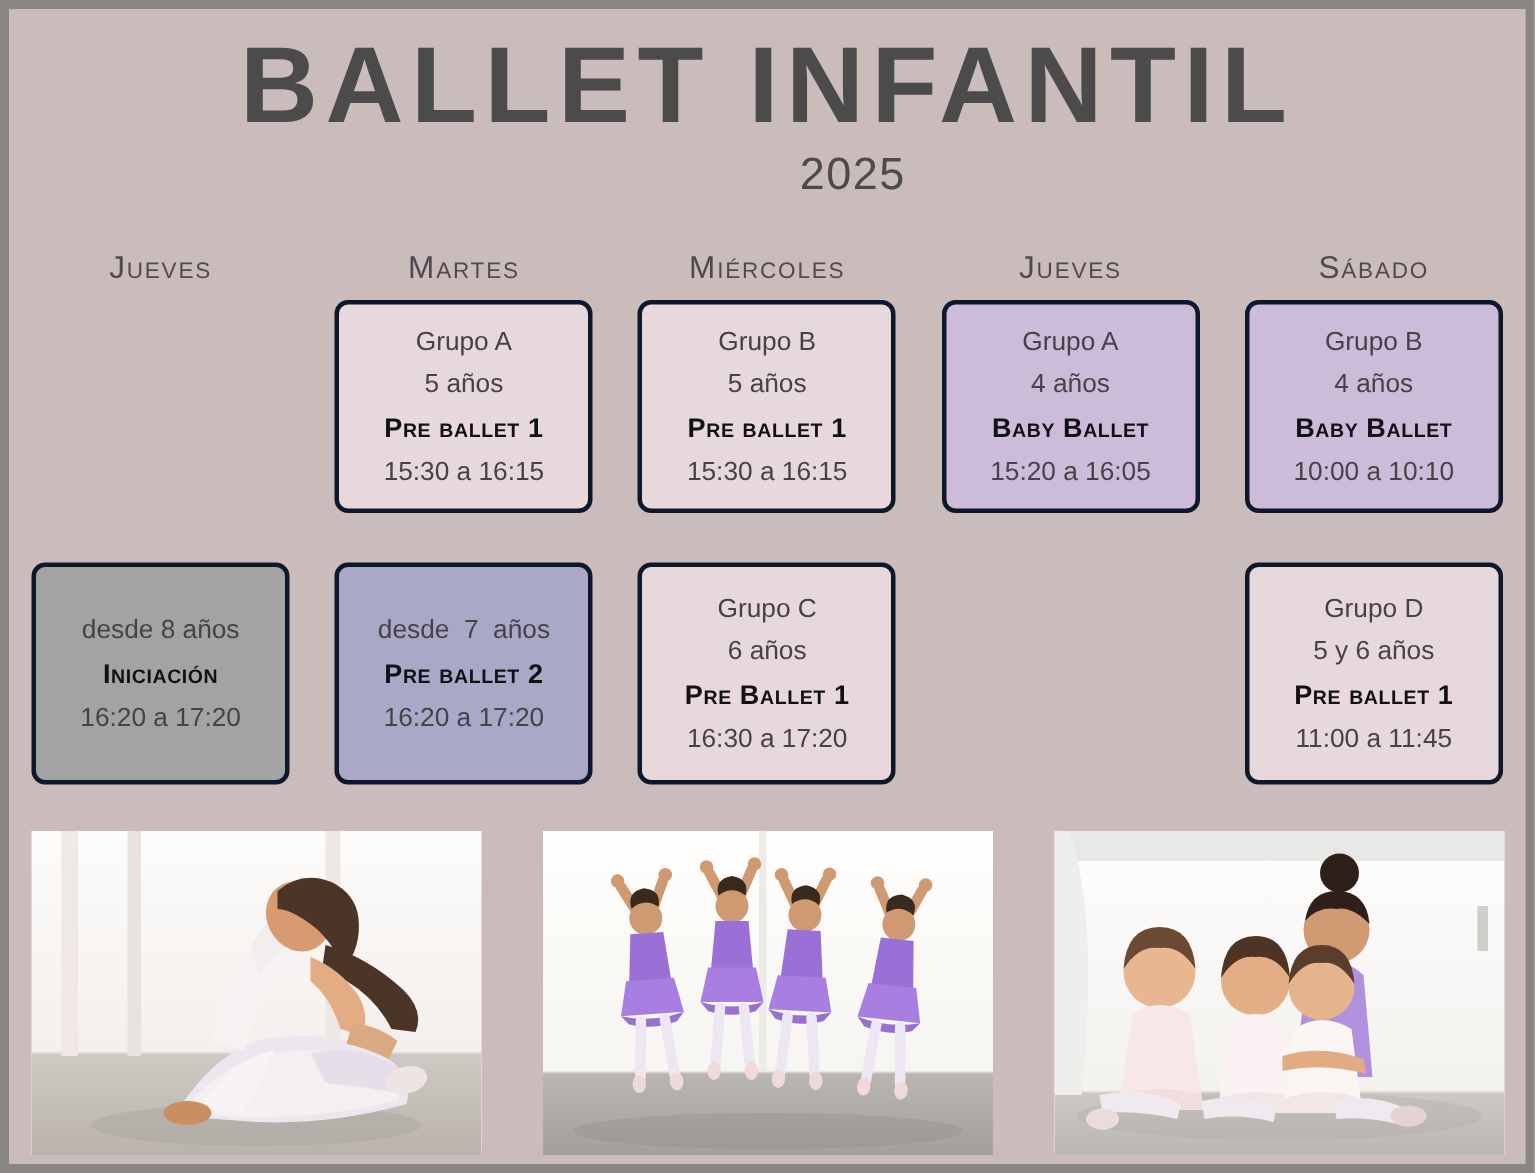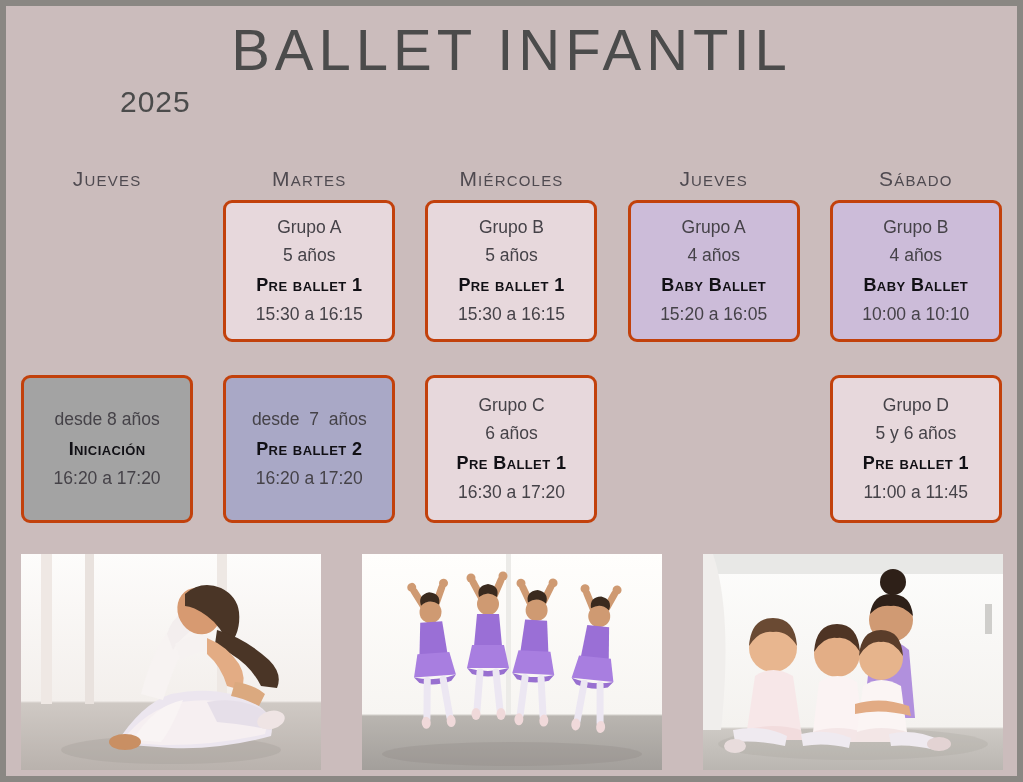--- a/index.html
+++ b/index.html
@@ -21,29 +21,29 @@
     background: #cbbcbc;
     overflow: hidden;
   }
 
   
   .header {
     padding-top: 14px;
     text-align: center;
   }
   .title {
-    font-size: 58px;
+    font-size: 72px;
     letter-spacing: 5px;
     color: #4b4b4b;
-    font-weight: 400;
+    font-weight: 700;
     line-height: 1.05;
     white-space: nowrap;
   }
   .year-row {
-    text-align: left;
+    text-align: center;
     margin-top: 4px;
     padding-left: 114px;
   }
   .year {
     font-size: 30px;
     color: #4b4b4b;
     letter-spacing: 1px;
     font-weight: 400;
   }
 
@@ -82,21 +82,21 @@
     display: flex;
     align-items: flex-start;
     justify-content: center;
     width: 100%;
   }
   .cardslot.r2 { height: 172px; }
 
   .card {
     width: 172px;
     height: 142px;
-    border: 3px solid #c2410c;
+    border: 3px solid #0f172a;
     border-radius: 9px;
     display: flex;
     flex-direction: column;
     align-items: center;
     justify-content: center;
     padding: 4px 6px;
     text-align: center;
   }
   .card.tall { height: 148px; }
 

